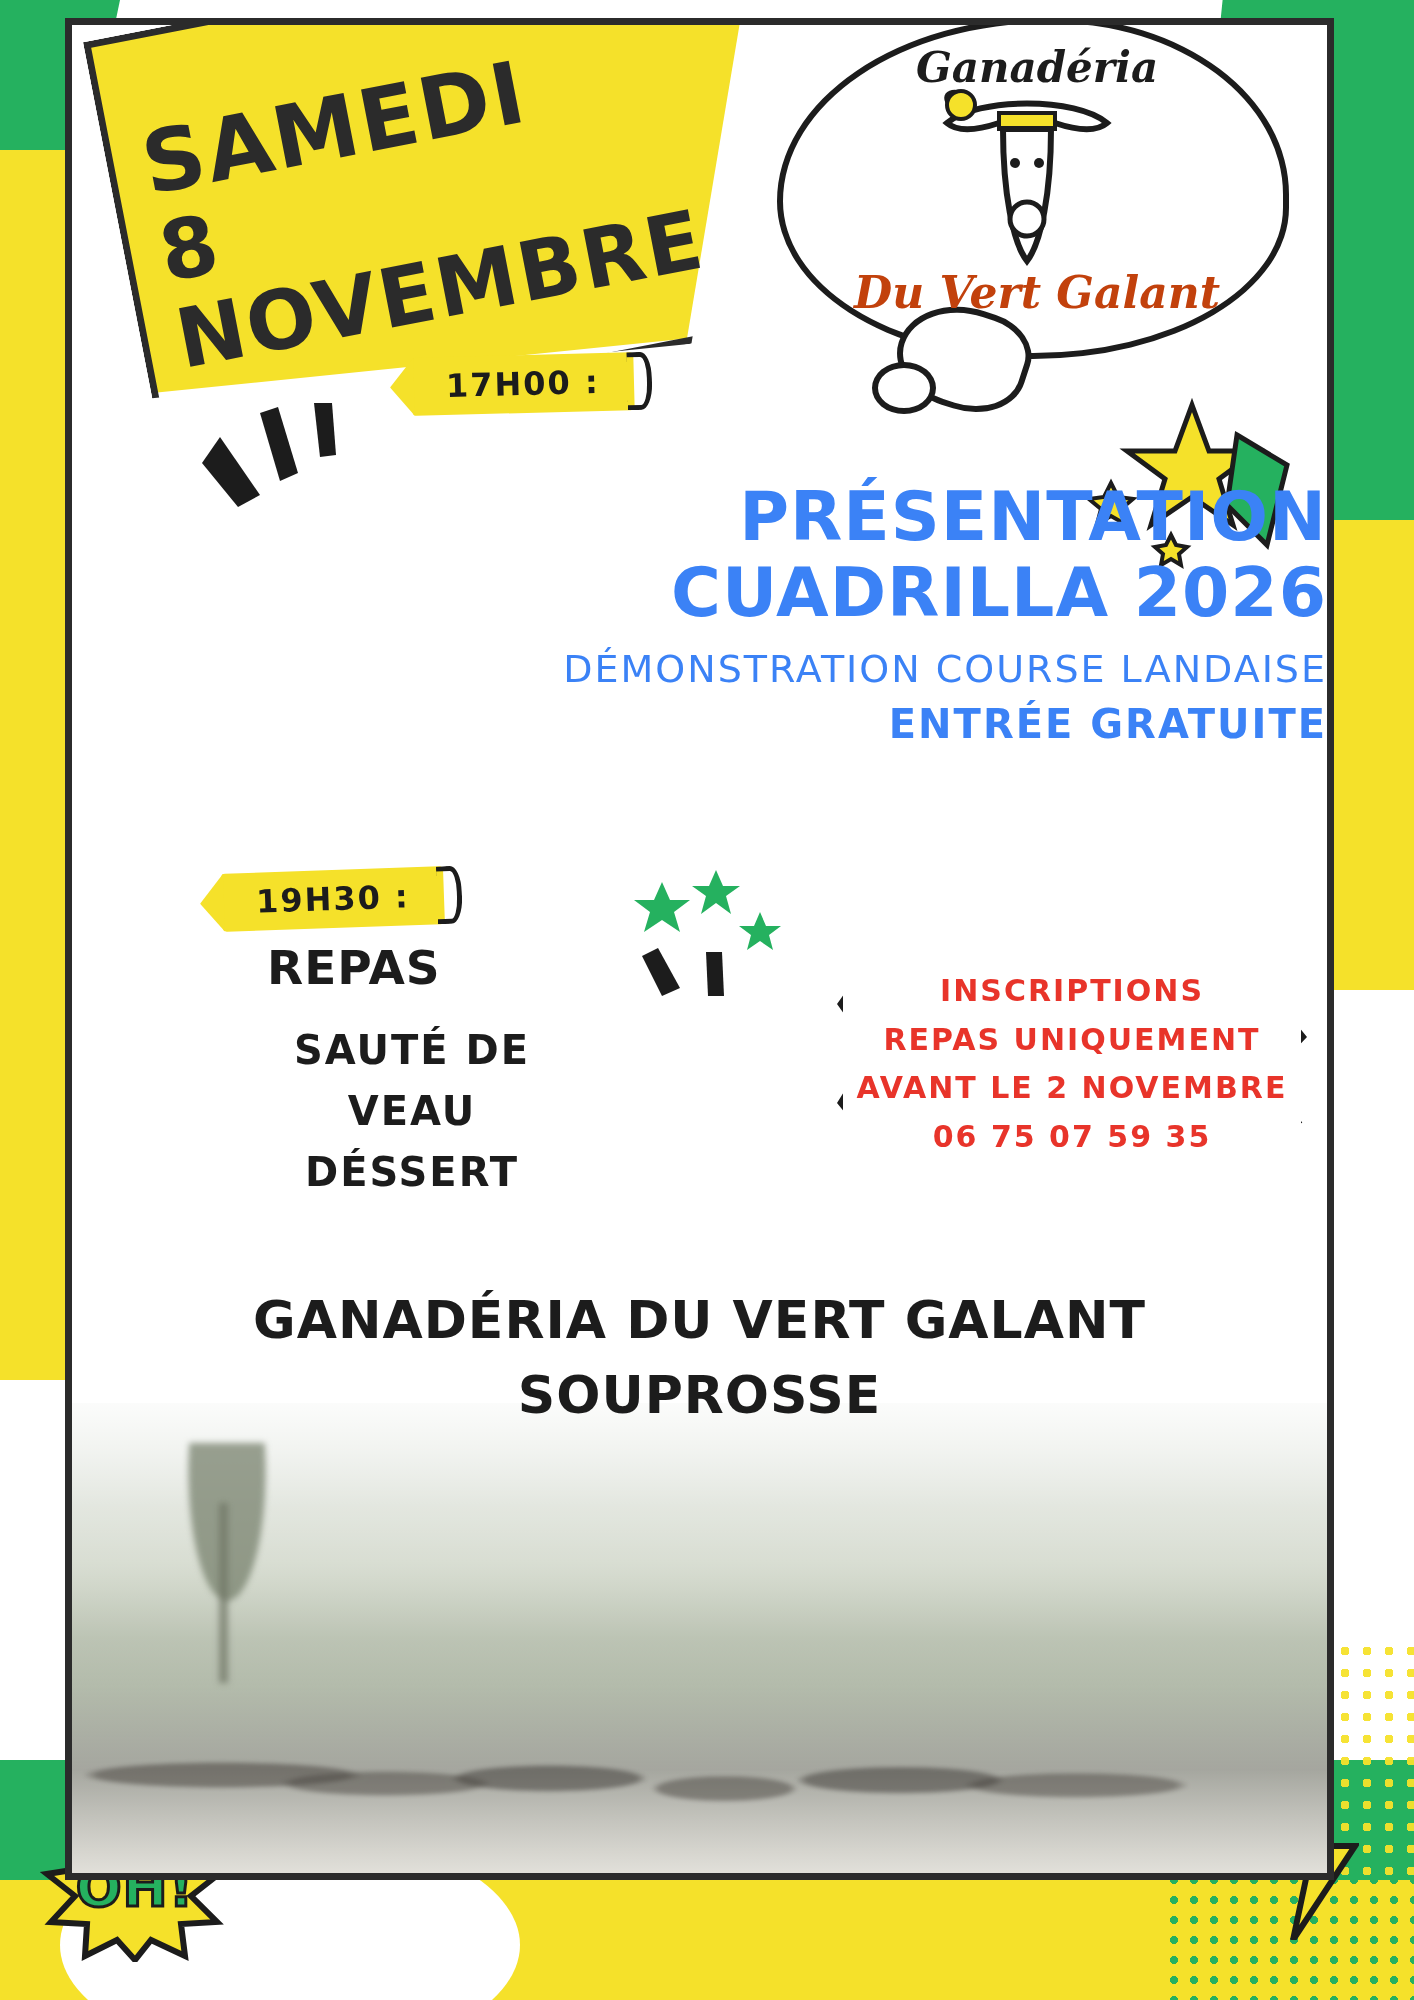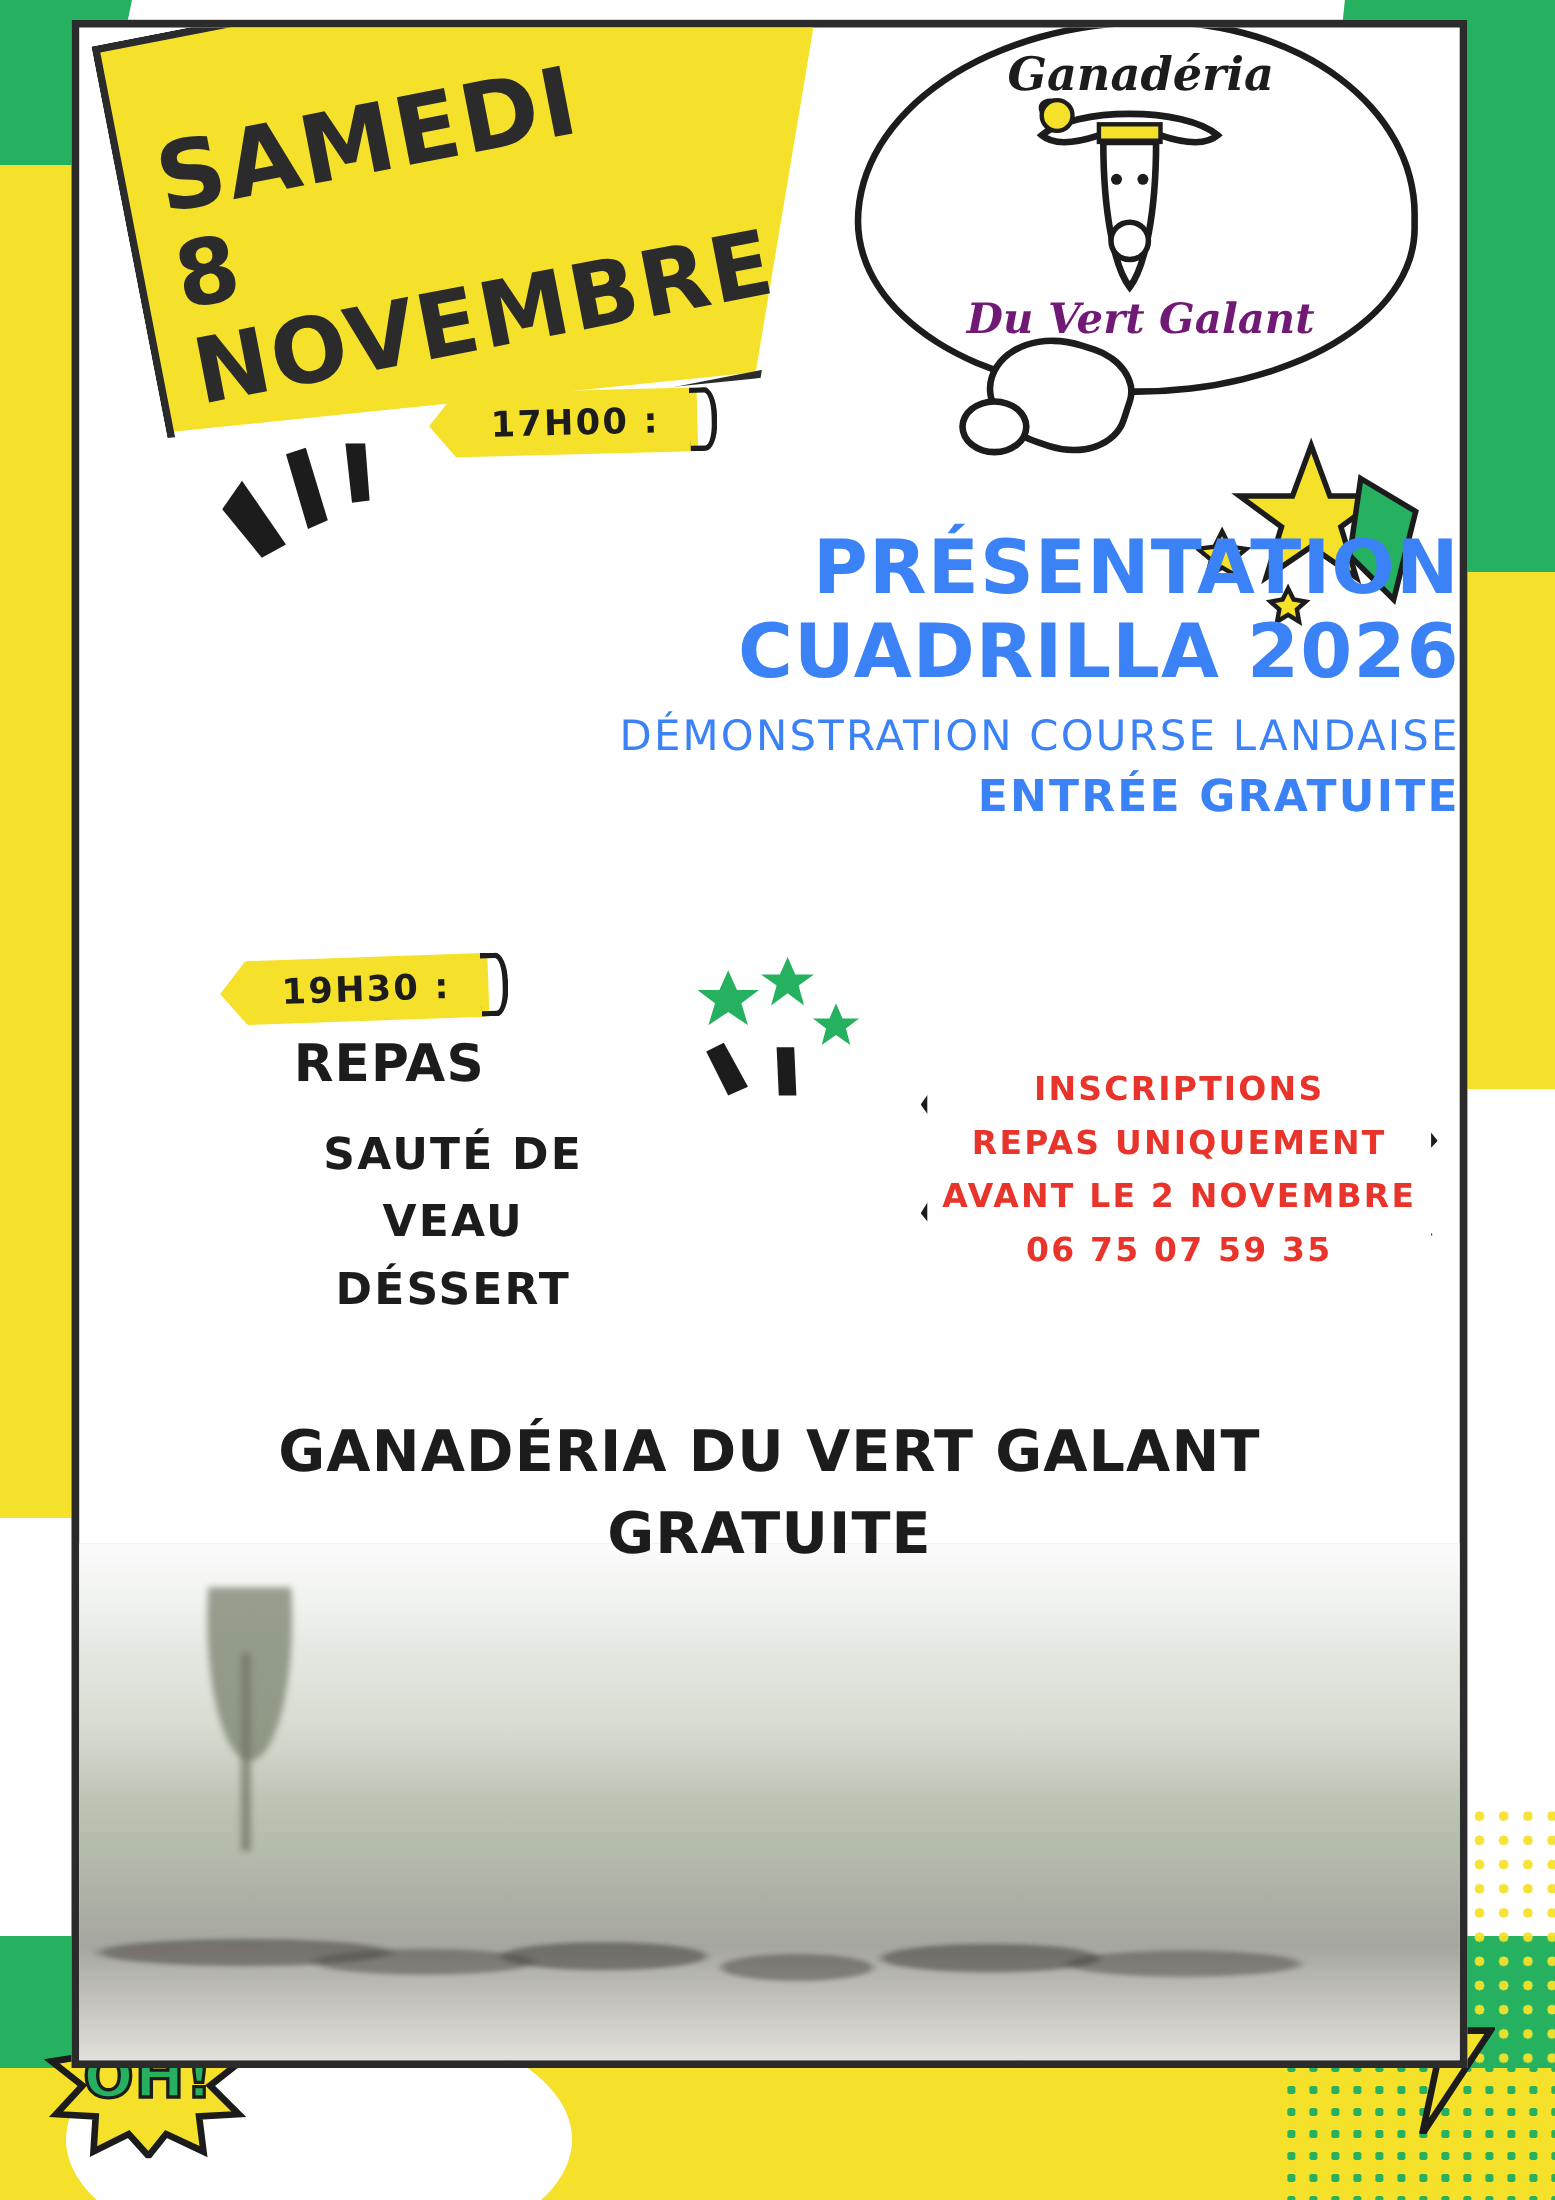--- a/index.html
+++ b/index.html
@@ -132,21 +132,21 @@
     position:absolute;left:95px;top:345px;width:52px;height:40px;background:#fff;
     border:6px solid #1c1c1c;border-radius:50%;
   }
   .logo-top{
     position:absolute;left:0;right:0;top:26px;text-align:center;
     font-size:42px;font-weight:700;font-style:italic;color:#1c1c1c;
     font-family:"DejaVu Serif", serif;
   }
   .logo-bottom{
     position:absolute;left:0;right:0;top:250px;text-align:center;
-    font-size:38px;font-weight:700;font-style:italic;color:#701a75;
+    font-size:44px;font-weight:700;font-style:italic;color:#c2410c;
     font-family:"DejaVu Serif", serif;
   }
   .logo-bull{position:absolute;left:140px;top:66px;width:220px;height:190px;}
 
   
   .tag{
     position:absolute;background:#f5e12a;
     padding:10px 34px;border-radius:4px;
   }
   .tag span{
@@ -330,17 +330,17 @@
         <div class="burst-shape"></div>
         <div class="burst-text">
           <div>INSCRIPTIONS</div>
           <div>REPAS UNIQUEMENT</div>
           <div>AVANT LE 2 NOVEMBRE</div>
           <div>06 75 07 59 35</div>
         </div>
       </div>
 
       <div class="ganaderia-line">GANADÉRIA DU VERT GALANT</div>
-      <div class="souprosse-line">GRATUITE</div>
+      <div class="souprosse-line">SOUPROSSE</div>
 
     </div>
   </div>
 </div>
 
 </body></html>

